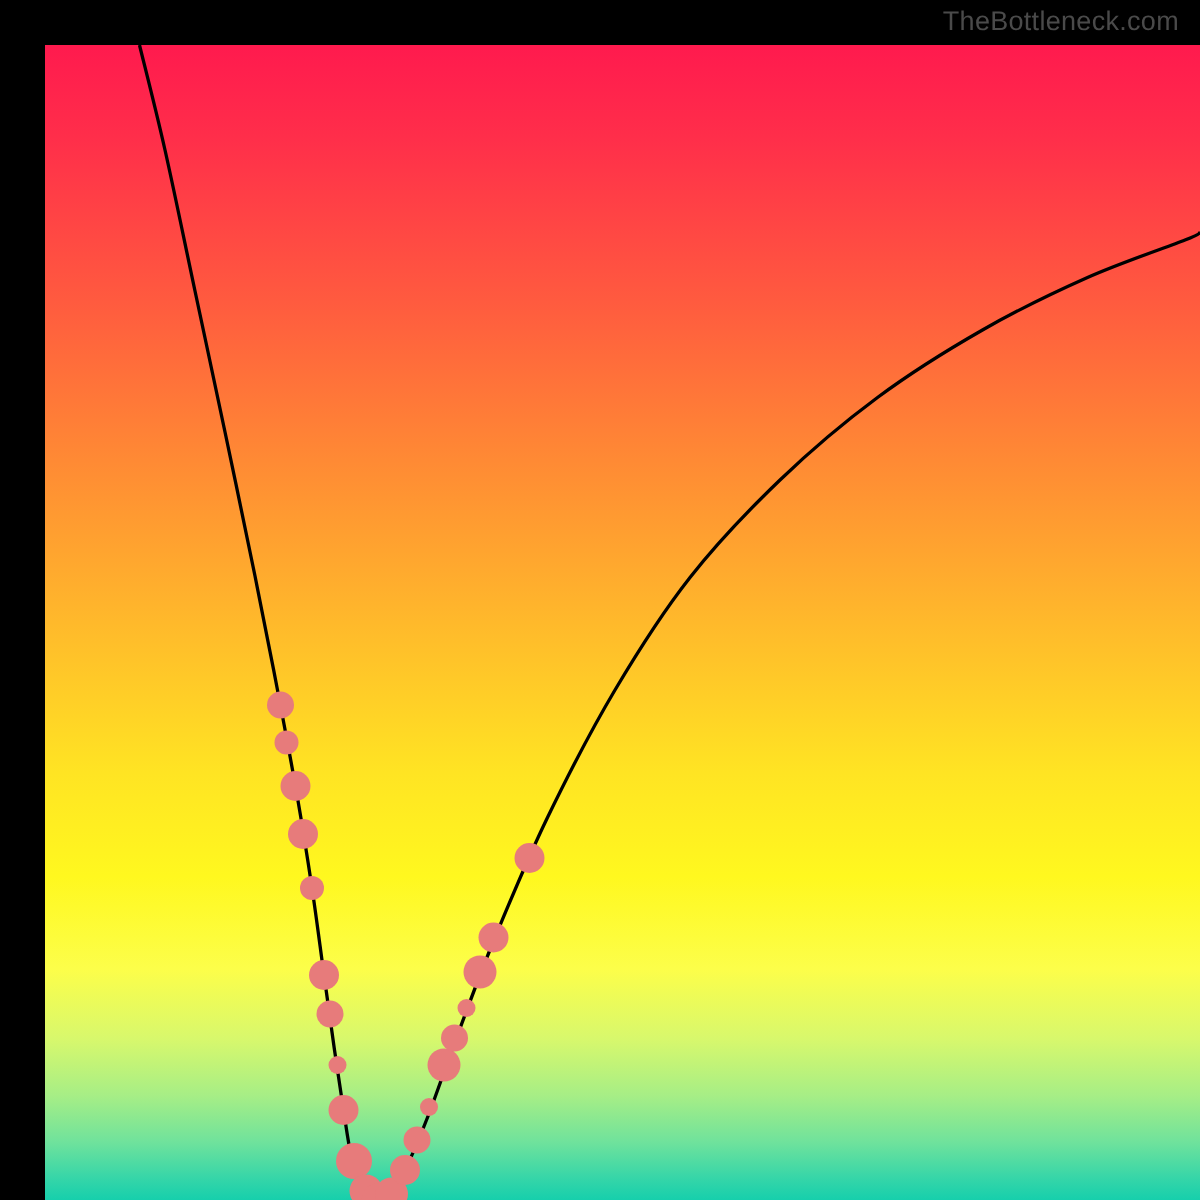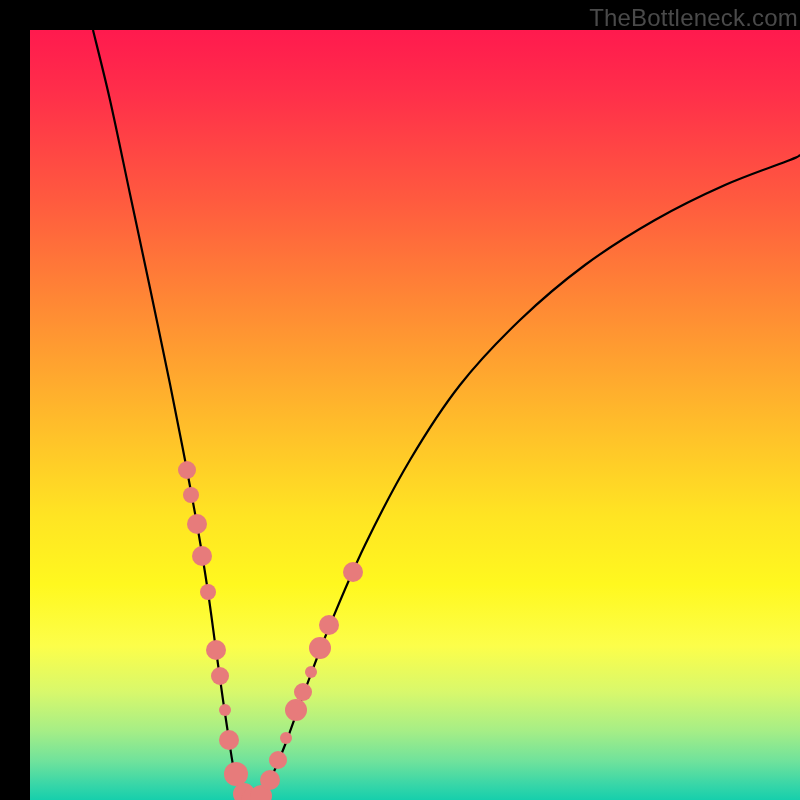--- a/index.html
+++ b/index.html
@@ -13,23 +13,23 @@
   }
   .frame {
     position: relative;
     width: 800px;
     height: 800px;
     background: #000;
   }
   .watermark {
     position: absolute;
     top: 4px;
-    right: 2px;
+    right: 14px;
     color: #4a4a4a;
-    font-size: 24px;
+    font-size: 18px;
     font-weight: 500;
     letter-spacing: 0.2px;
     z-index: 5;
   }
   .plot-area {
     position: absolute;
     left: 30px;
     top: 30px;
     width: 770px;
     height: 770px;

